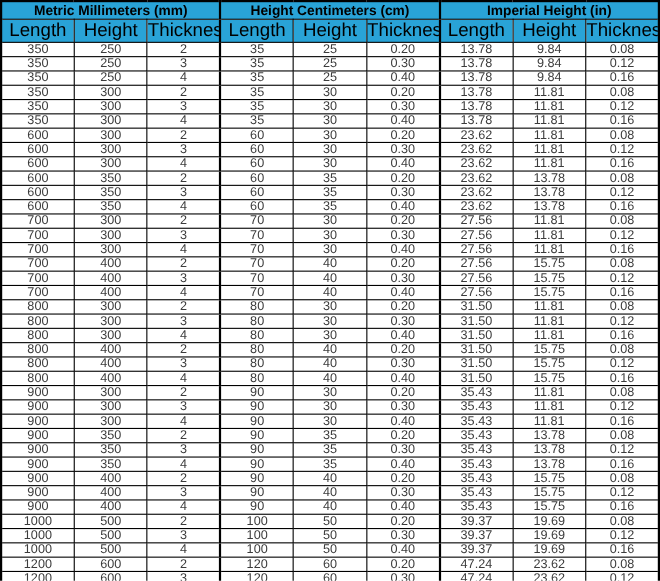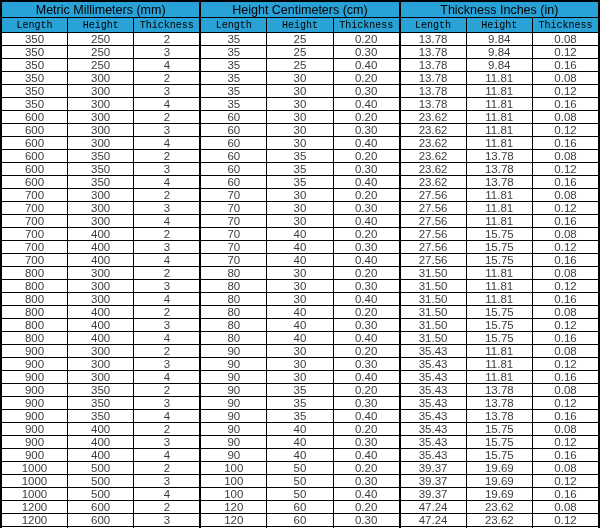--- a/index.html
+++ b/index.html
@@ -22,29 +22,28 @@
   col{width:11.111%;}
   th,td{
     border:1px solid var(--border);
     padding:0;margin:0;
     text-align:center;vertical-align:middle;
     overflow:hidden;white-space:nowrap;
   }
   tr.section-header th{
     background:var(--header-bg);
     color:var(--header-text);
-    font-size:12.5px;font-weight:normal;
+    font-size:12.5px;font-weight:bold;
     height:15px;
   }
   tr.col-header th{
     background:var(--header-bg);
     color:var(--header-text);
-    font-size:10px;font-weight:normal;
+    font-size:17px;font-weight:normal;
     height:14px;
-    font-family:Liberation Mono, monospace;
   }
   tbody td{
     background:var(--row-bg);
     color:var(--text);
     font-size:11.5px;
     height:12px;
   }
   .group-start{border-left:2px solid var(--border);}
 </style>
 </head>
@@ -59,21 +58,21 @@
       <col>
       <col>
       <col>
       <col>
       <col>
   </colgroup>
   <thead>
     <tr class="section-header">
       <th colspan="3">Metric Millimeters (mm)</th>
       <th colspan="3" class="group-start">Height Centimeters (cm)</th>
-      <th colspan="3" class="group-start">Thickness Inches (in)</th>
+      <th colspan="3" class="group-start">Imperial Height (in)</th>
     </tr>
     <tr class="col-header">
       <th>Length</th>
       <th>Height</th>
       <th>Thickness</th>
       <th class="group-start">Length</th>
       <th>Height</th>
       <th>Thickness</th>
       <th class="group-start">Length</th>
       <th>Height</th>

